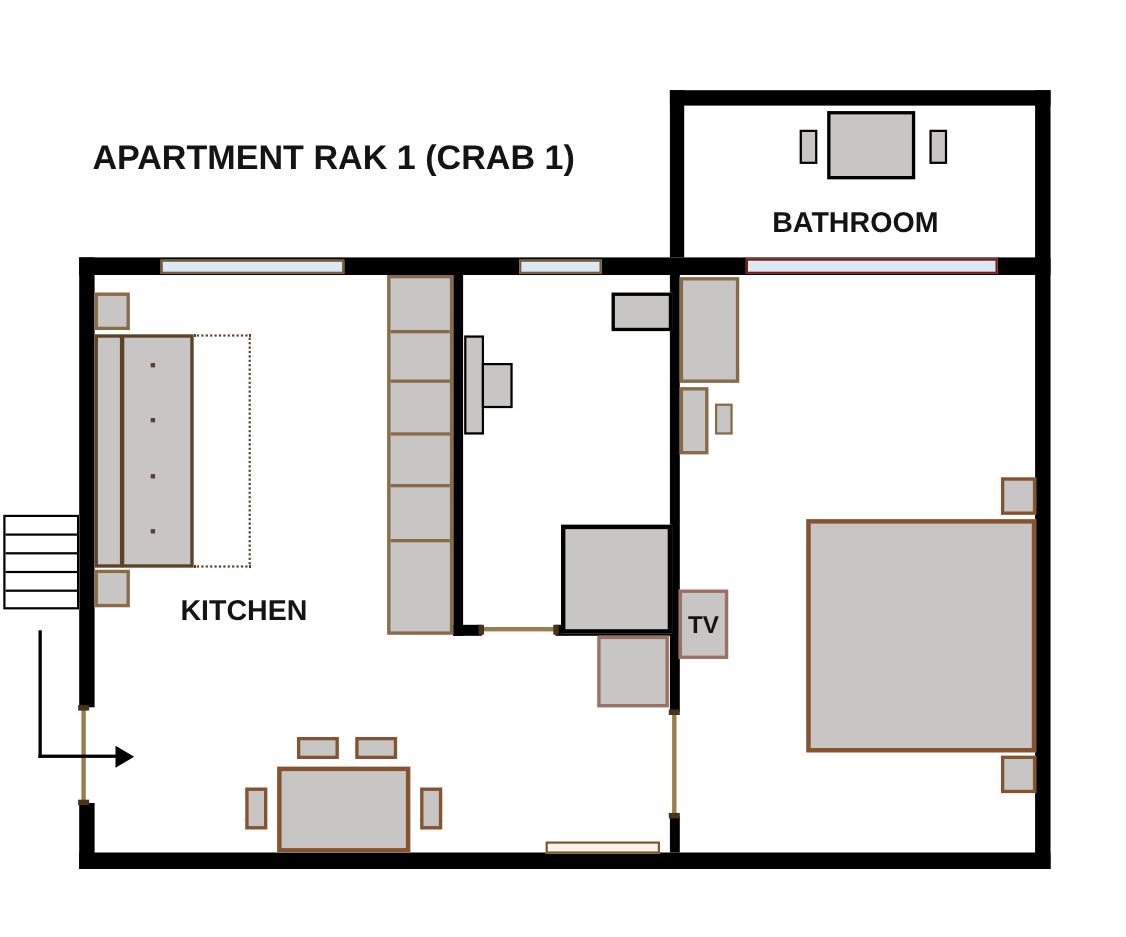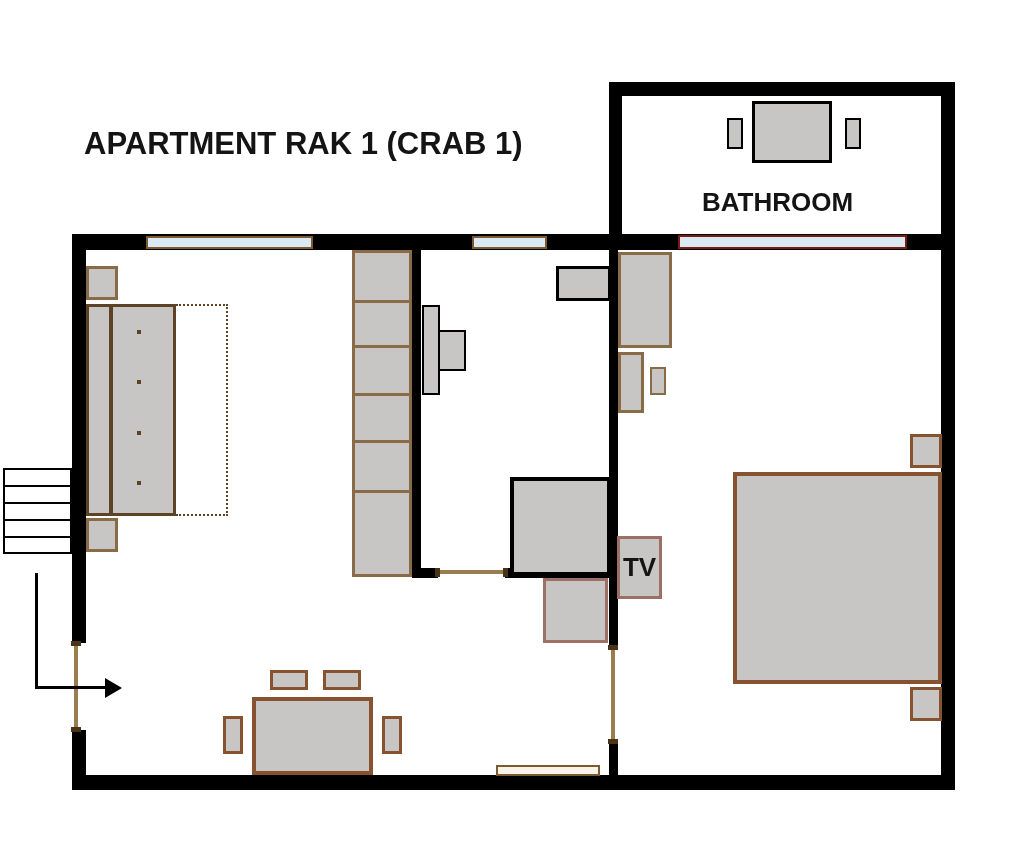--- a/index.html
+++ b/index.html
@@ -30,21 +30,21 @@
   }
   .stairs{border:2px solid #000;background:#fff;}
   .step-line{position:absolute;left:0;right:0;height:2px;background:#000;}
   .counter-divider{position:absolute;left:0;right:0;height:3px;background:var(--border-tan,#8a6b47);}
   .arrow-line{background:#000;}
   .arrow-head{
     width:0;height:0;border-top:10px solid transparent;border-bottom:10px solid transparent;
     border-left:17px solid #000;background:transparent;
   }
   .tv-box{display:flex;align-items:center;justify-content:center;}
-  .tv-box .label{font-size:26px;}
+  .tv-box .label{font-size:22px;}
 </style>
 </head>
 <body>
 
 <div class="plan">
 
   <div class="abs label title" style="left:84px;top:126px;width:452px;">APARTMENT RAK 1 (CRAB 1)</div>
 
   <div class="abs wall" style="left:72px;top:234px;width:883px;height:16px;"></div>
   <div class="abs wall" style="left:72px;top:234px;width:14px;height:409px;"></div>
@@ -126,14 +126,15 @@
   <div class="abs furn" style="left:650px;top:367px;width:16px;height:28px;border:2px solid var(--border-tan,#8a6b47);"></div>
   <div class="abs furn b-brown" style="left:733px;top:472px;width:209px;height:212px;border-width:4px;"></div>
   <div class="abs furn b-brown" style="left:910px;top:434px;width:32px;height:34px;"></div>
   <div class="abs furn b-brown" style="left:910px;top:687px;width:32px;height:34px;"></div>
 
   <div class="abs furn b-black" style="left:752px;top:101px;width:80px;height:62px;"></div>
   <div class="abs furn" style="left:727px;top:118px;width:16px;height:31px;border:2px solid #000;"></div>
   <div class="abs furn" style="left:845px;top:118px;width:16px;height:31px;border:2px solid #000;"></div>
 
   <div class="abs label" style="left:702px;top:187px;width:200px;">BATHROOM</div>
+  <div class="abs label" style="left:164px;top:540px;width:200px;">KITCHEN</div>
 
 </div>
 
 </body></html>

